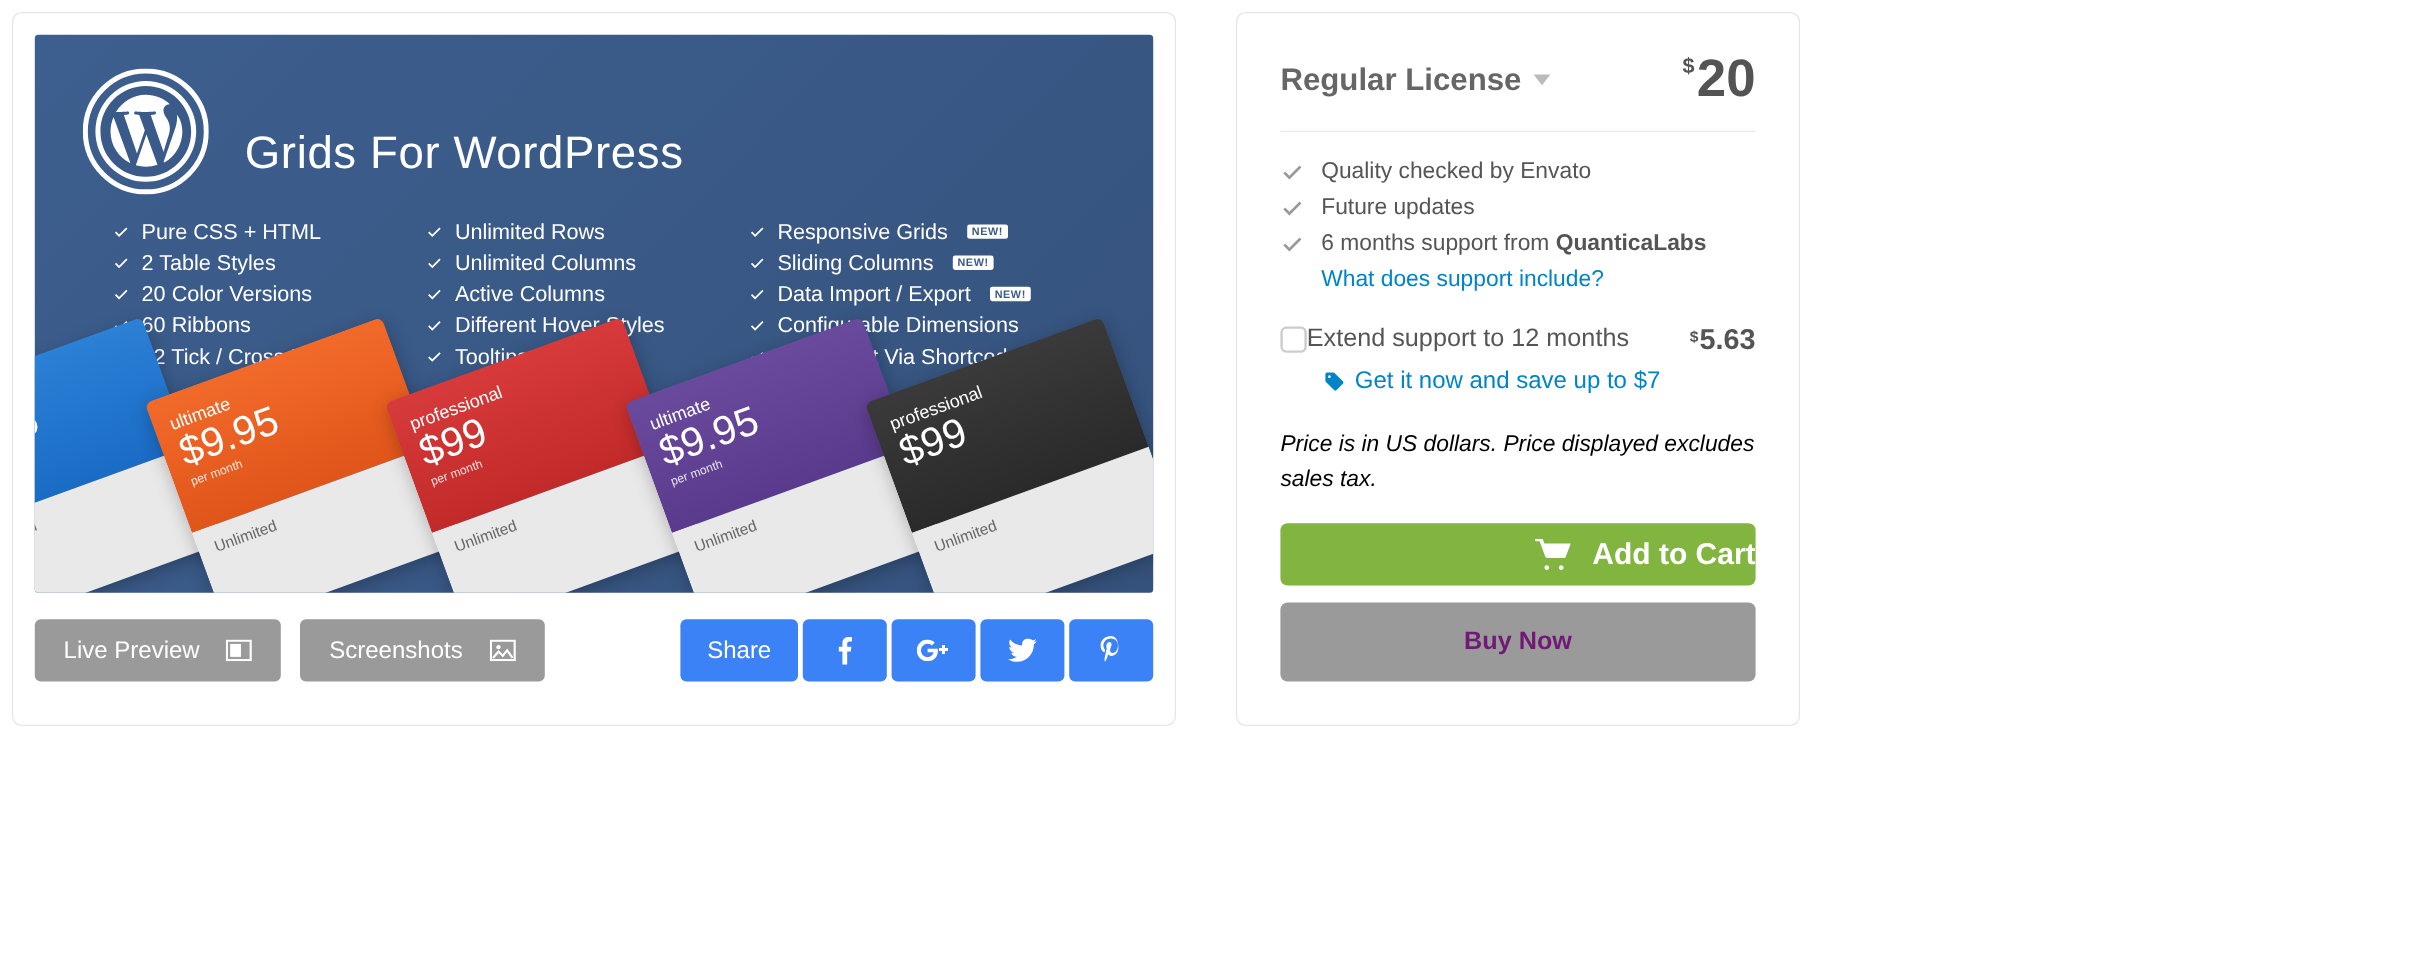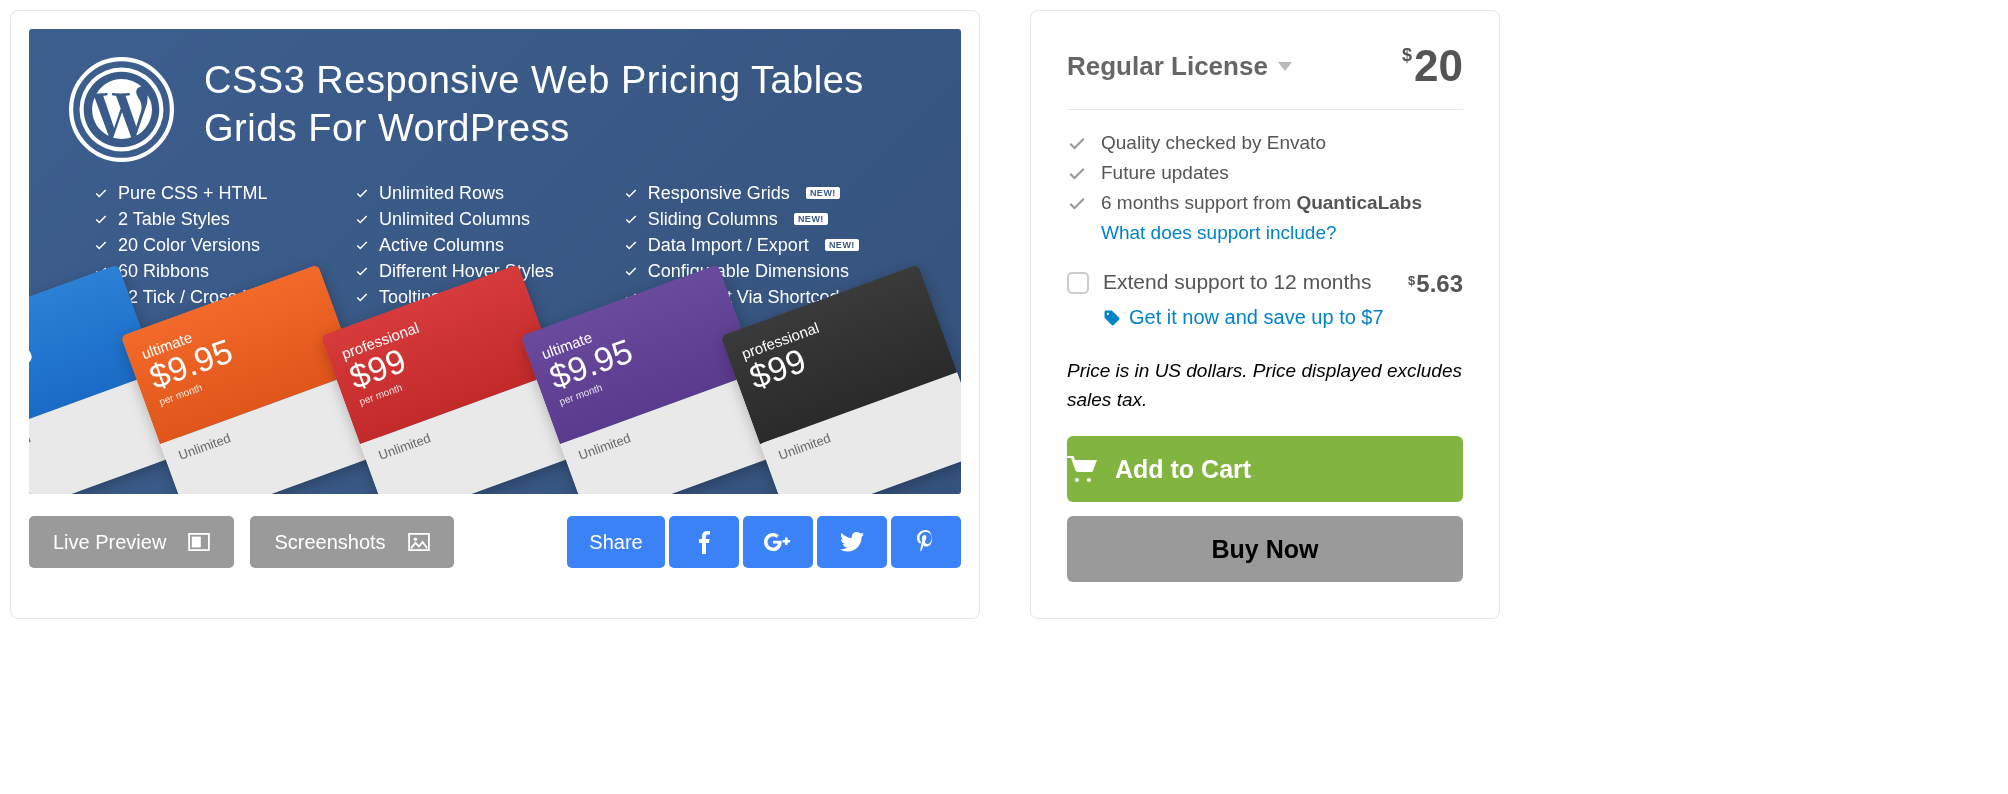--- a/index.html
+++ b/index.html
@@ -202,21 +202,20 @@
   color: #0084c9;
   font-size: 19px;
   margin-left: 34px;
   padding: 4px 0 14px 0;
   display: block;
 }
 
 .extend-row {
   display: flex;
   align-items: flex-start;
-  gap: 14px;
   padding: 8px 0 4px 0;
 }
 .checkbox {
   width: 22px; height: 22px;
   border: 2px solid #ccc;
   border-radius: 5px;
   flex-shrink: 0;
   margin-top: 2px;
 }
 .extend-main { flex: 1; }
@@ -243,56 +242,56 @@
   font-size: 19px;
   line-height: 1.5;
   padding: 10px 0 22px 0;
 }
 .btn-cart {
   width: 100%;
   background: #82b440;
   color: #fff;
   border: none;
   border-radius: 6px;
-  height: 66px;
+  height: 52px;
   font-size: 25px;
   font-weight: 700;
   display: flex;
   align-items: center;
-  justify-content: flex-start;
+  justify-content: flex-end;
   gap: 18px;
   cursor: pointer;
   margin-bottom: 14px;
 }
 .btn-buy {
   width: 100%;
   background: #9a9a9a;
-  color: #000000;
+  color: #701a75;
   border: none;
   border-radius: 6px;
   height: 66px;
-  font-size: 25px;
+  font-size: 21px;
   font-weight: 700;
   cursor: pointer;
 }
 .cart-icon { width: 30px; height: 26px; }
 </style>
 </head>
 <body>
 
 <div class="preview-panel">
   <div class="hero">
     <div class="hero-top">
       <svg class="wp-logo" viewBox="0 0 100 100">
         <circle cx="50" cy="50" r="48" fill="none" stroke="#fff" stroke-width="4"></circle>
         <circle cx="50" cy="50" r="40" fill="#fff"></circle>
         <path fill="#3a5b8a" d="M50 14c-19.9 0-36 16.1-36 36 0 19.9 16.1 36 36 36s36-16.1 36-36c0-19.9-16.1-36-36-36zm-28 36c0-4.1.9-7.9 2.4-11.4l13.4 36.6C28.3 70.5 22 60.9 22 50zm28 28c-2.7 0-5.4-.4-7.9-1.1l8.4-24.4 8.6 23.6c.1.1.1.3.2.4-2.9 1-6 1.5-9.3 1.5zm3.9-41.1c1.7-.1 3.2-.3 3.2-.3 1.5-.2 1.3-2.4-.2-2.3 0 0-4.6.4-7.5.4-2.8 0-7.4-.4-7.4-.4-1.5-.1-1.7 2.2-.2 2.3 0 0 1.4.2 3 .3l4.4 12.1-6.2 18.6L32.6 36.9c1.7-.1 3.2-.3 3.2-.3 1.5-.2 1.3-2.4-.2-2.3 0 0-4.6.4-7.5.4-.5 0-1.1 0-1.8 0C31.4 26.4 40.1 21 50 21c7.4 0 14.1 2.8 19.1 7.4-.1 0-.2 0-.4 0-2.8 0-4.7 2.4-4.7 5 0 2.3 1.3 4.3 2.8 6.6 1.1 1.9 2.3 4.3 2.3 7.8 0 2.4-.9 5.2-2.2 9.1l-2.8 9.5-10.2-29.5zm10.2 37.3l8.6-24.8c1.6-4 2.1-7.2 2.1-10 0-1 0-2-.2-2.9C77.7 40.4 79 45 79 50c0 10.5-5.7 19.7-14.2 24.6z"></path>
       </svg>
       <div class="hero-title">
-        <span>CSS3 Responsive Web Pricing Tables</span><br>
+        <br>
         <span>Grids For WordPress</span>
       </div>
     </div>
     <div class="features">
       <ul id="fcol1">
           <li>
             <svg class="check-sm" viewBox="0 0 24 24">
               <path fill="#fff" d="M9 16.2l-4.2-4.2L3 13.8 9 19.8 21 7.8 19.2 6z"></path>
             </svg>
             <span>Pure CSS + HTML</span>

